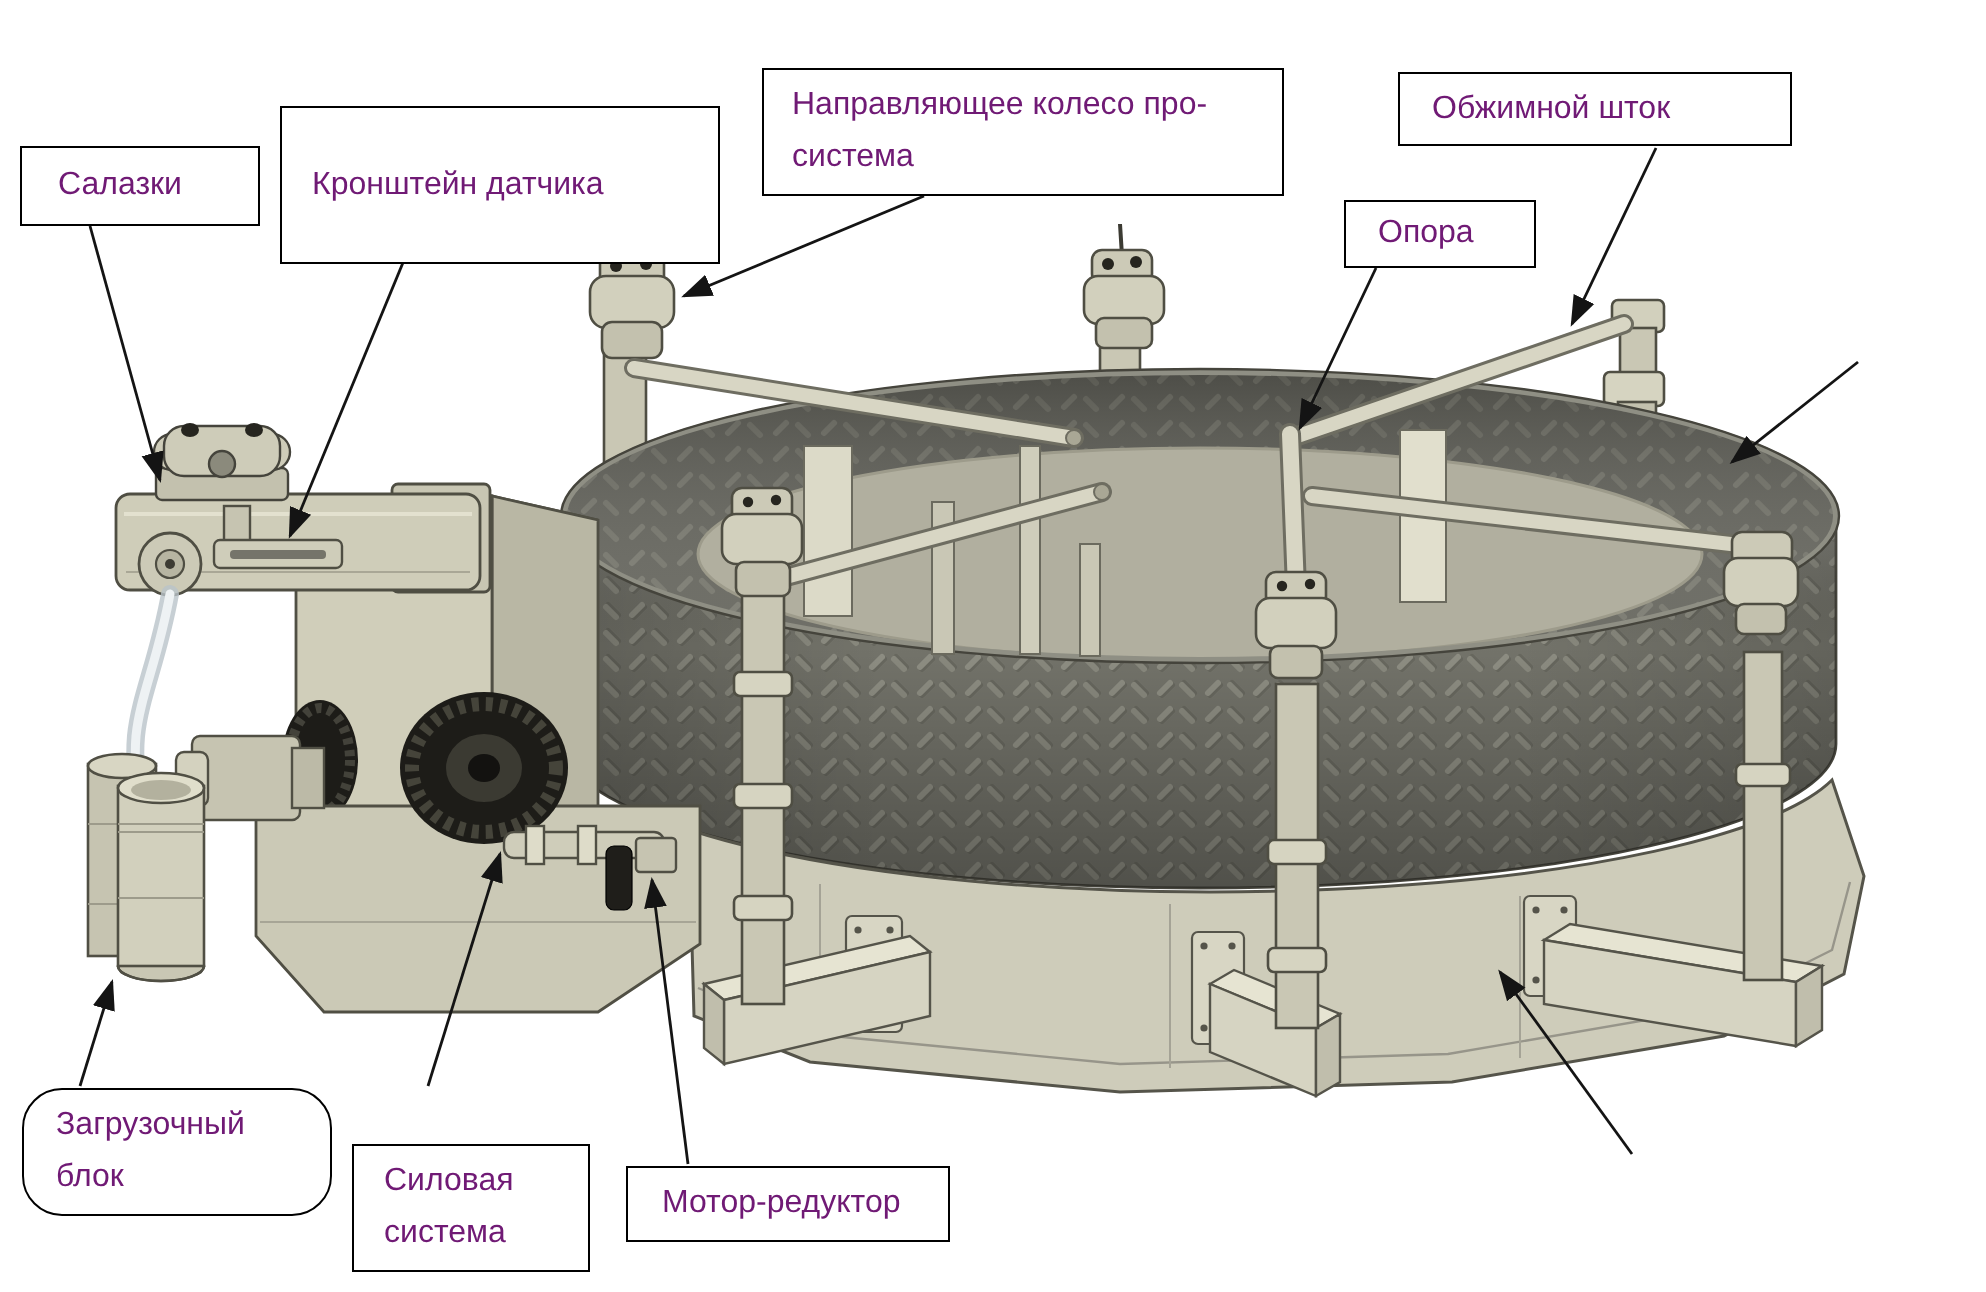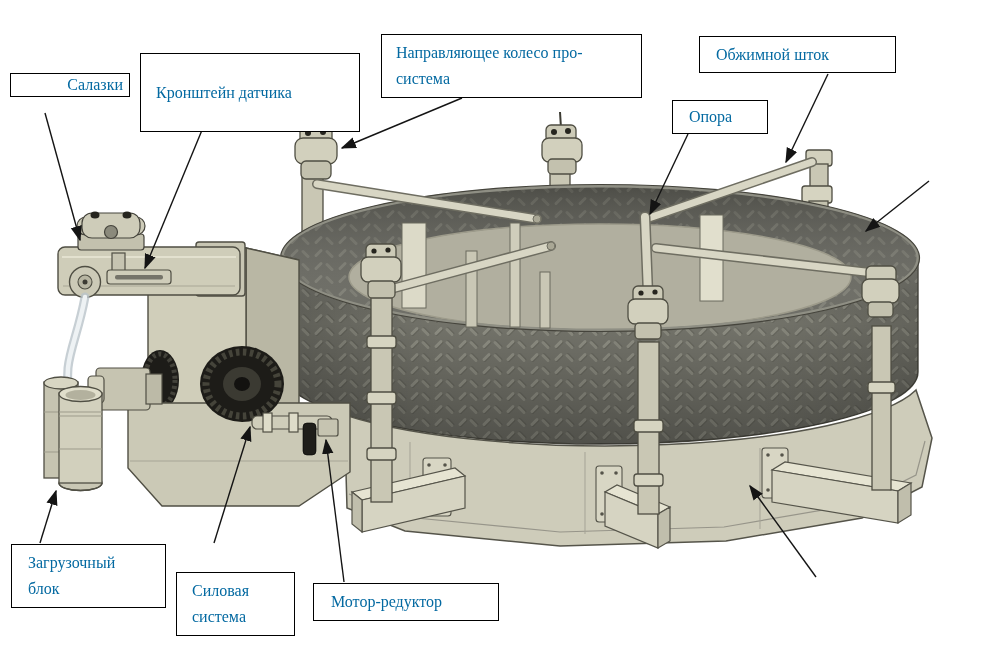--- a/index.html
+++ b/index.html
@@ -6,23 +6,23 @@
   body{
     width:993px;height:646px;position:relative;overflow:hidden;
     background:#ffffff;
     font-family:"Liberation Sans", sans-serif;
   }
   #stage{position:absolute;left:0;top:0;width:993px;height:646px;}
   svg{position:absolute;left:0;top:0;}
   .lbl{
     position:absolute;box-sizing:border-box;
     background:#ffffff;border:1.7px solid #000000;
-    color:#0369a1;font-size:16px;line-height:26px;
+    color:#701a75;font-size:16px;line-height:26px;
     display:flex;flex-direction:column;justify-content:center;
-    padding:1px 6px 1px 15px;white-space:nowrap;font-family:Liberation Serif, serif;
+    padding:1px 6px 1px 15px;white-space:nowrap;
   }
   .lbl .ln{display:block;}
 </style>
 </head>
 <body>
 
 <div id="stage">
 
 <svg width="993" height="646" viewBox="0 0 993 646">
   <defs>
@@ -280,21 +280,21 @@
     <line x1="828" y1="74" x2="786" y2="162" marker-end="url(#ah)"></line>
     <line x1="688" y1="134" x2="650" y2="214" marker-end="url(#ah)"></line>
     <line x1="929" y1="181" x2="866" y2="231" marker-end="url(#ah)"></line>
     <line x1="40" y1="543" x2="56" y2="491" marker-end="url(#ah)"></line>
     <line x1="214" y1="543" x2="250" y2="427" marker-end="url(#ah)"></line>
     <line x1="344" y1="582" x2="326" y2="440" marker-end="url(#ah)"></line>
     <line x1="816" y1="577" x2="750" y2="486" marker-end="url(#ah)"></line>
   </g>
 </svg>
 
-  <div class="lbl" style="left:10px;top:73px;width:120px;height:24px;padding-left:18px;align-items:flex-end;">
+  <div class="lbl" style="left:10px;top:73px;width:120px;height:40px;padding-left:18px;">
     <span class="ln">Салазки</span>
   </div>
 
   <div class="lbl" style="left:140px;top:53px;width:220px;height:79px;">
     <span class="ln">Кронштейн датчика</span>
   </div>
 
   <div class="lbl" style="left:381px;top:34px;width:261px;height:64px;padding-left:14px;">
     <span class="ln">Направляющее колесо про-</span>
     <span class="ln">система</span>
@@ -302,28 +302,28 @@
 
   <div class="lbl" style="left:699px;top:36px;width:197px;height:37px;padding-left:16px;">
     <span class="ln">Обжимной шток</span>
   </div>
 
   <div class="lbl" style="left:672px;top:100px;width:96px;height:34px;padding-left:16px;">
     <span class="ln">Опора</span>
   </div>
 
 
-  <div class="lbl" style="left:11px;top:544px;width:155px;height:64px;padding-left:16px;">
+  <div class="lbl" style="left:11px;top:544px;width:155px;height:64px;padding-left:16px;border-radius:20px;">
     <span class="ln">Загрузочный</span>
     <span class="ln">блок</span>
   </div>
 
   <div class="lbl" style="left:176px;top:572px;width:119px;height:64px;">
     <span class="ln">Силовая</span>
     <span class="ln">система</span>
   </div>
 
-  <div class="lbl" style="left:313px;top:583px;width:186px;height:38px;padding-left:17px;">
+  <div class="lbl" style="left:313px;top:583px;width:162px;height:38px;padding-left:17px;">
     <span class="ln">Мотор-редуктор</span>
   </div>
 
 
 </div>
 
 </body></html>

